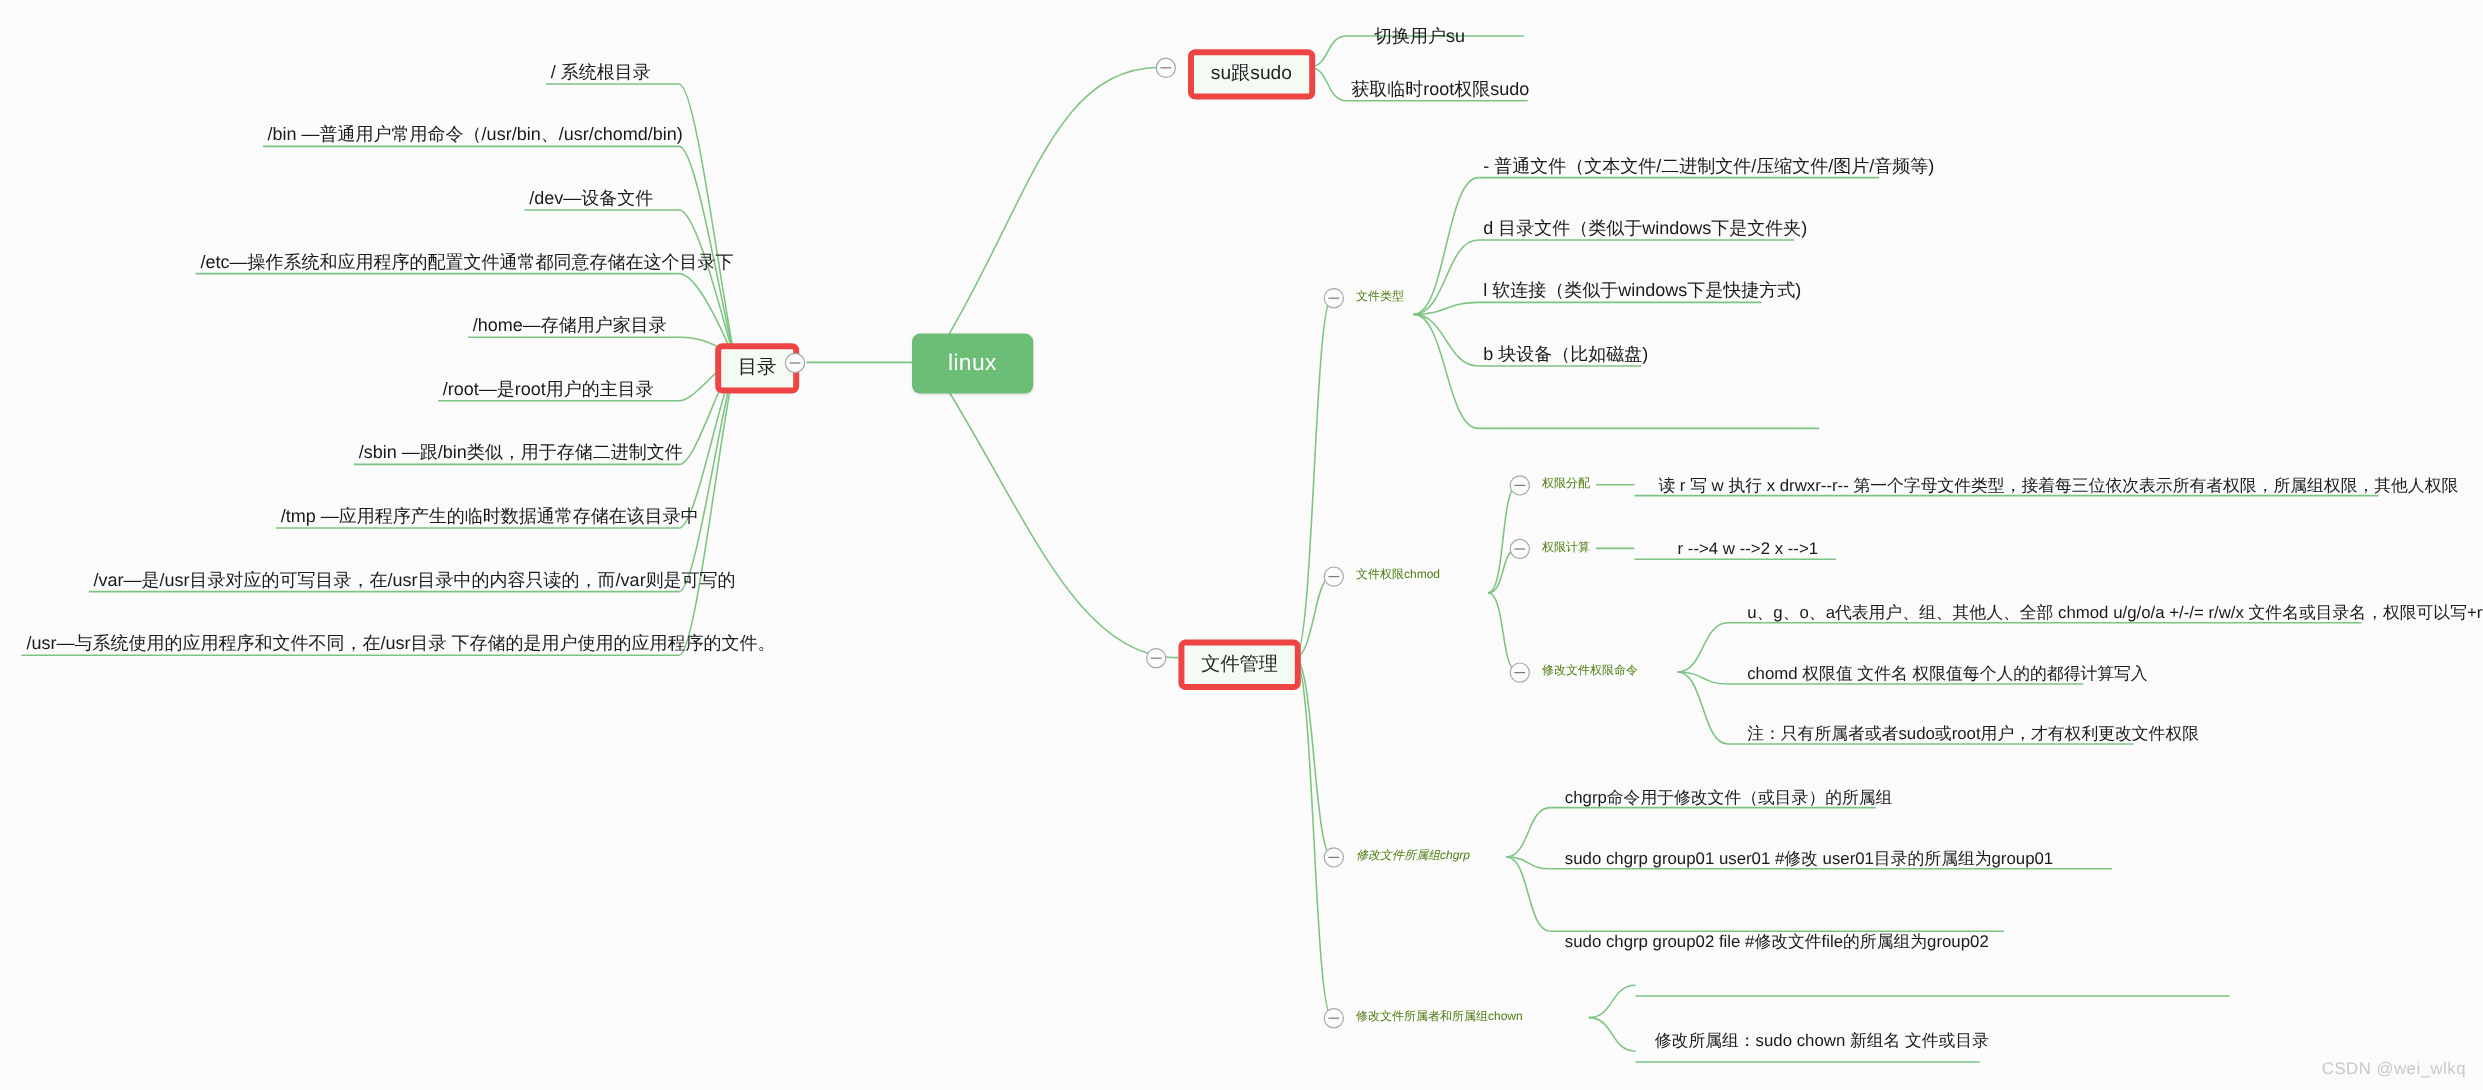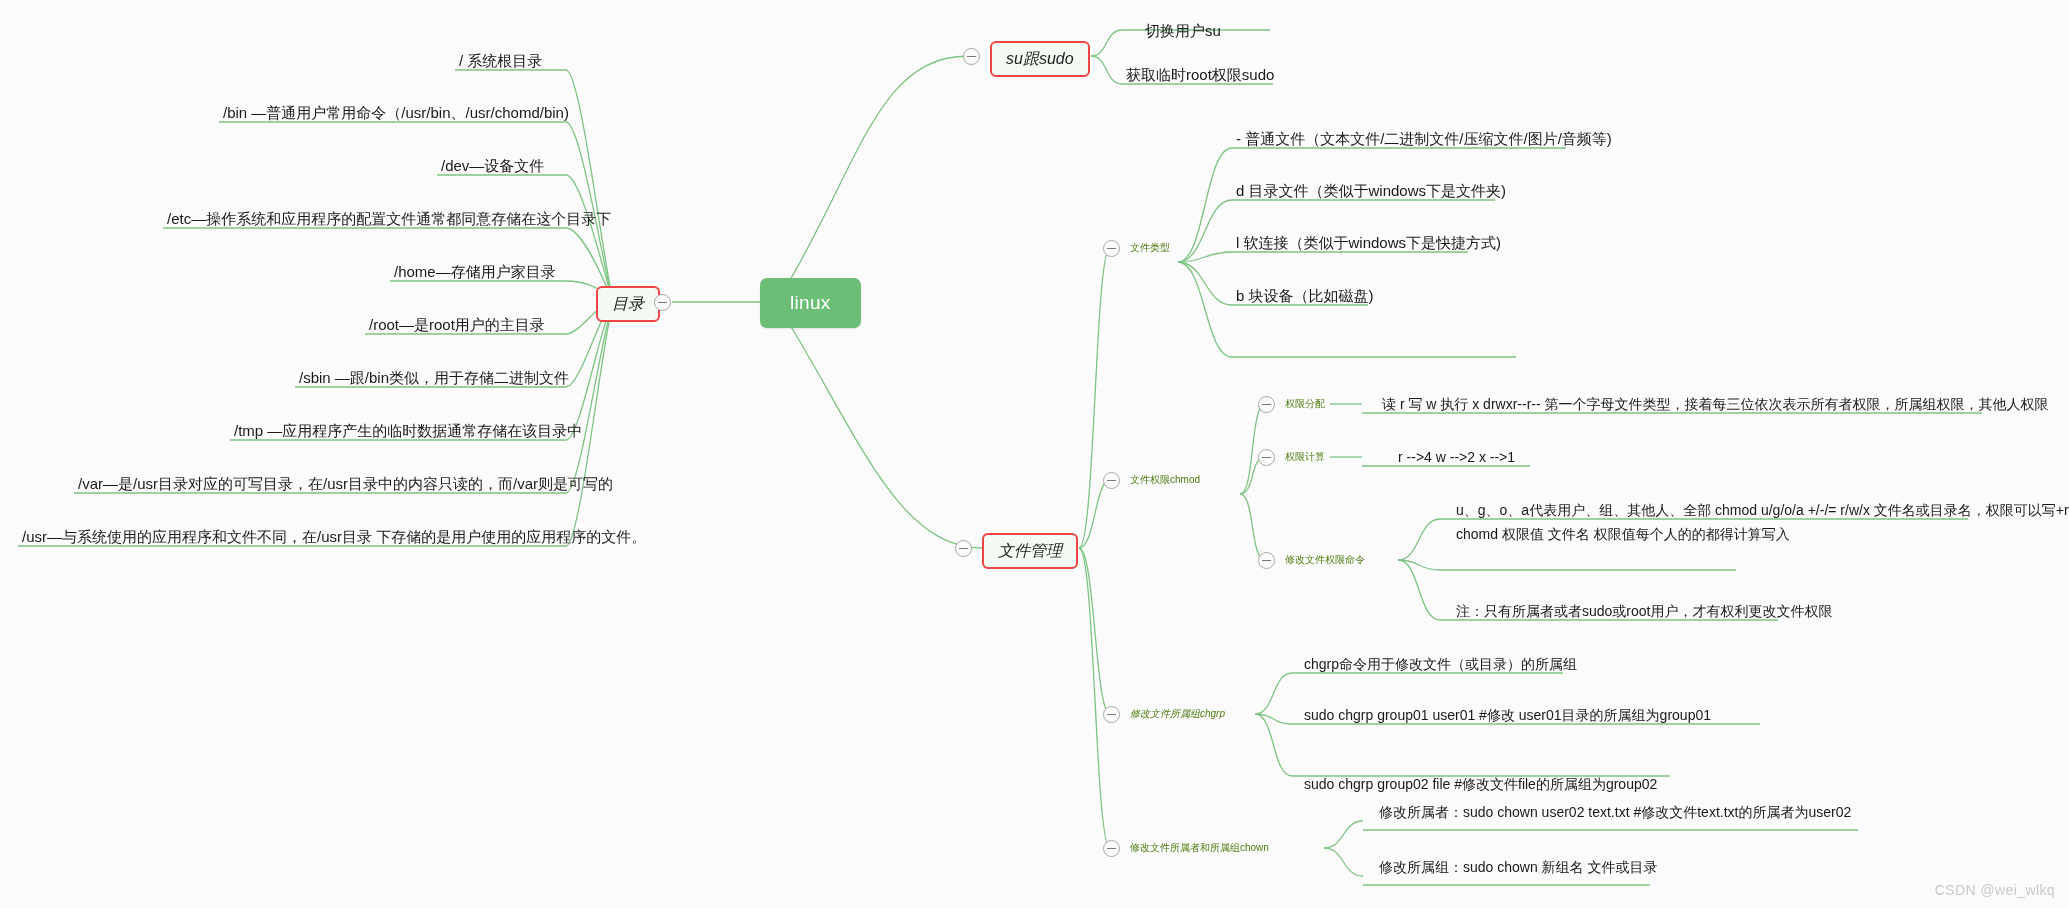--- a/index.html
+++ b/index.html
@@ -46,26 +46,25 @@
     color: #ffffff;
     border-radius: 7px;
     padding: 13px 30px;
     font-size: 19px;
     letter-spacing: .3px;
     box-shadow: 0 1px 2px rgba(0,0,0,.10);
   }
   
   .box1 {
     background: #f4fbf4;
-    border: 2px solid #ef4444;
+    border: 5px solid #ef4444;
     border-radius: 6px;
     padding: 6px 14px;
     font-size: 16px;
     color: #1f1f1f;
-    font-style: italic;
   }
   
   .plain2 {
     font-size: 10px;
     color: #4d7c0f;
     padding: 2px 2px;
   }
   
   .toggle {
     position: absolute;
@@ -222,29 +221,28 @@
   <div class="toggle" style="left:1258px; top:396px;"></div>
   <div class="node leaf small" style="left:1378px; top:394px;">读 r  写 w 执行 x   drwxr--r-- 第一个字母文件类型，接着每三位依次表示所有者权限，所属组权限，其他人权限</div>
 
   <div class="node plain2" style="left:1283px; top:449px;">权限计算</div>
   <div class="toggle" style="left:1258px; top:449px;"></div>
   <div class="node leaf small" style="left:1394px; top:447px;">r --&gt;4  w --&gt;2  x --&gt;1</div>
 
   <div class="node plain2" style="left:1283px; top:552px;">修改文件权限命令</div>
   <div class="toggle" style="left:1258px; top:552px;"></div>
   <div class="node leaf small" style="left:1452px; top:500px;">u、g、o、a代表用户、组、其他人、全部   chmod u/g/o/a   +/-/=   r/w/x   文件名或目录名，权限可以写+rwx</div>
-  <div class="node leaf small" style="left:1452px; top:524px;text-align:center;">chomd 权限值 文件名 权限值每个人的的都得计算写入</div>
+  <div class="node leaf small" style="left:1452px; top:551px;text-align:center;">chomd 权限值 文件名 权限值每个人的的都得计算写入</div>
   <div class="node leaf small" style="left:1452px; top:601px;">注：只有所属者或者sudo或root用户，才有权利更改文件权限</div>
 
   <div class="node plain2" style="left:1128px; top:706px;font-style:italic;">修改文件所属组chgrp</div>
   <div class="toggle" style="left:1103px; top:706px;"></div>
   <div class="node leaf small" style="left:1300px; top:654px;">chgrp命令用于修改文件（或目录）的所属组</div>
   <div class="node leaf small" style="left:1300px; top:705px;">sudo chgrp group01 user01 #修改 user01目录的所属组为group01</div>
   <div class="node leaf small" style="left:1300px; top:774px;">sudo chgrp group02 file  #修改文件file的所属组为group02</div>
 
   <div class="node plain2" style="left:1128px; top:840px;">修改文件所属者和所属组chown</div>
   <div class="toggle" style="left:1103px; top:840px;"></div>
-  <div class="node leaf small" style="left:1375px; top:802px;">修改所属者：sudo chown user02 text.txt  #修改文件text.txt的所属者为user02</div>
   <div class="node leaf small" style="left:1375px; top:857px;">修改所属组：sudo chown 新组名 文件或目录</div>
 
   <div class="watermark">CSDN @wei_wlkq</div>
 
 </div>
 
 </body></html>

